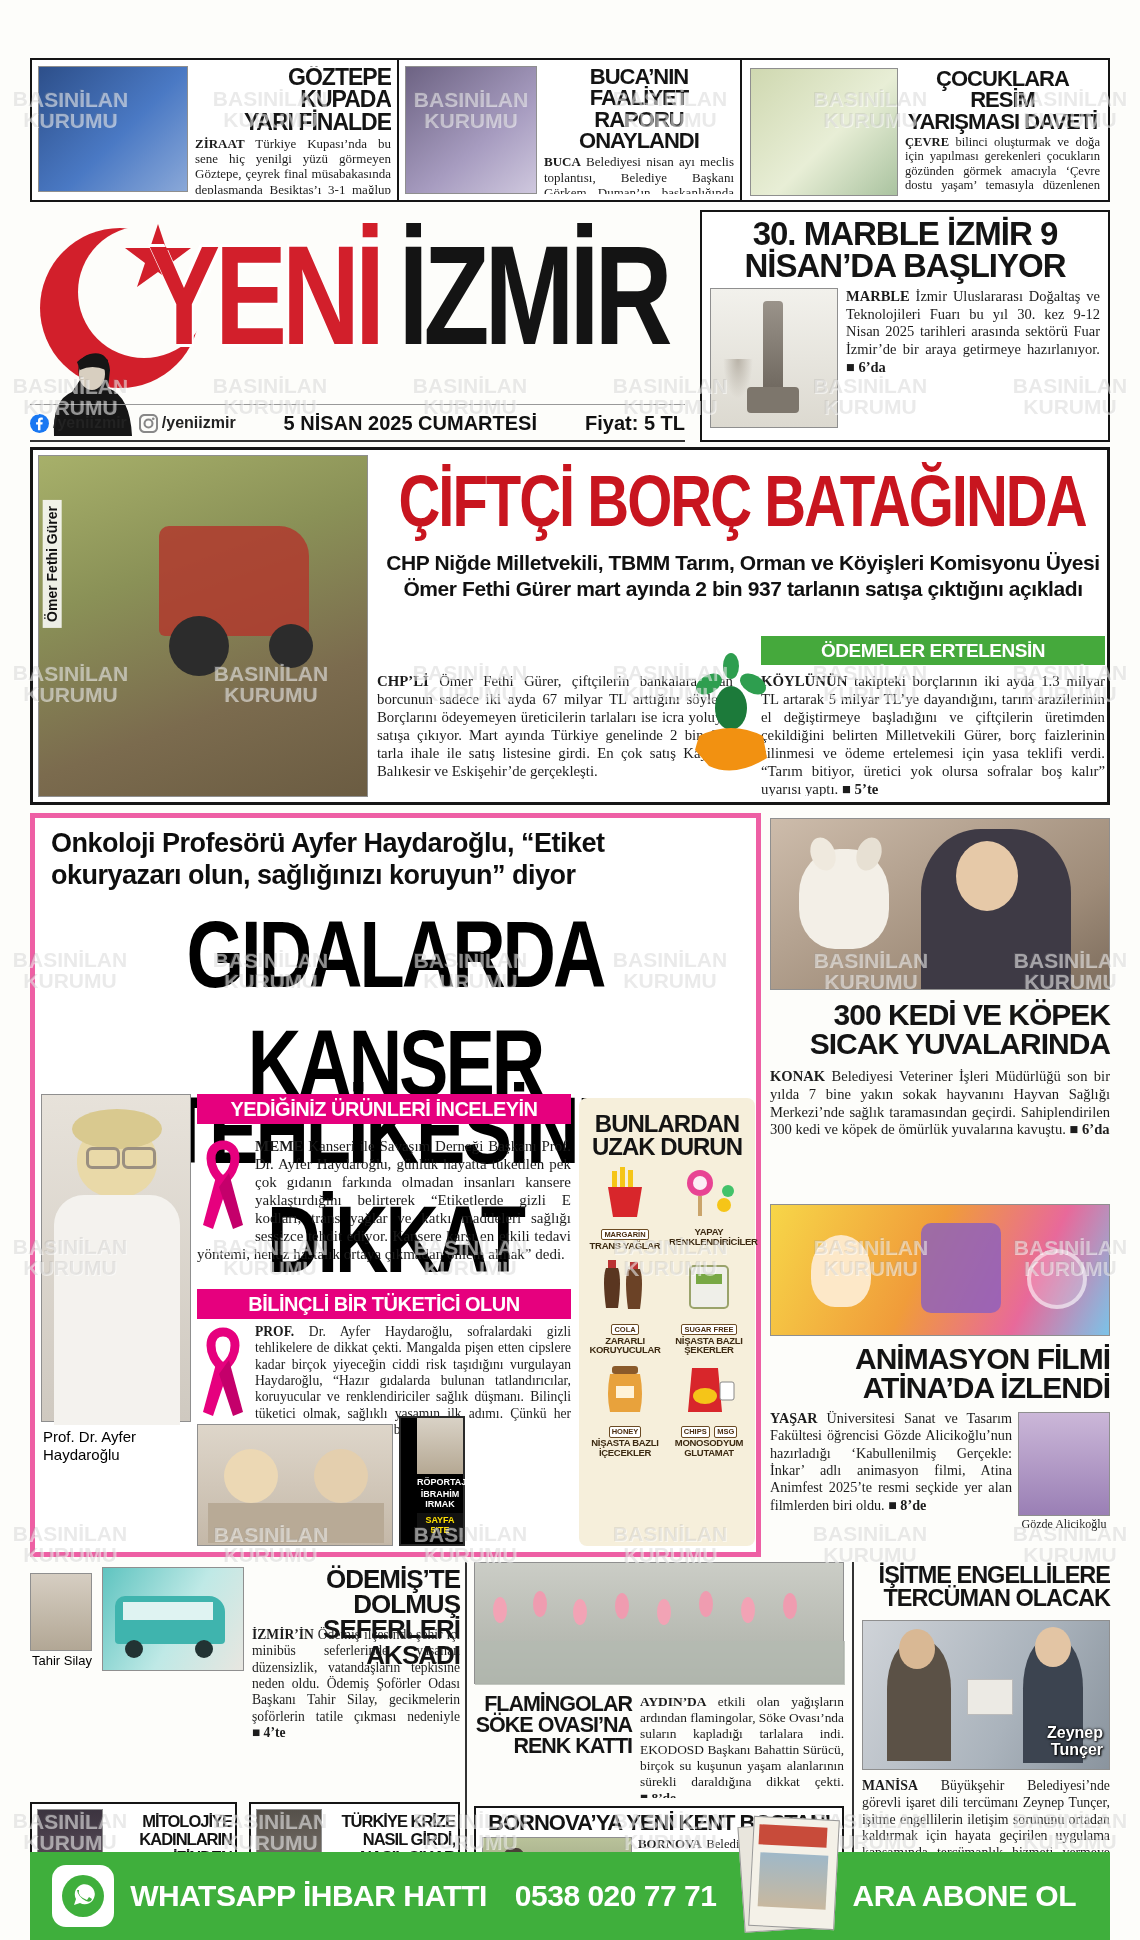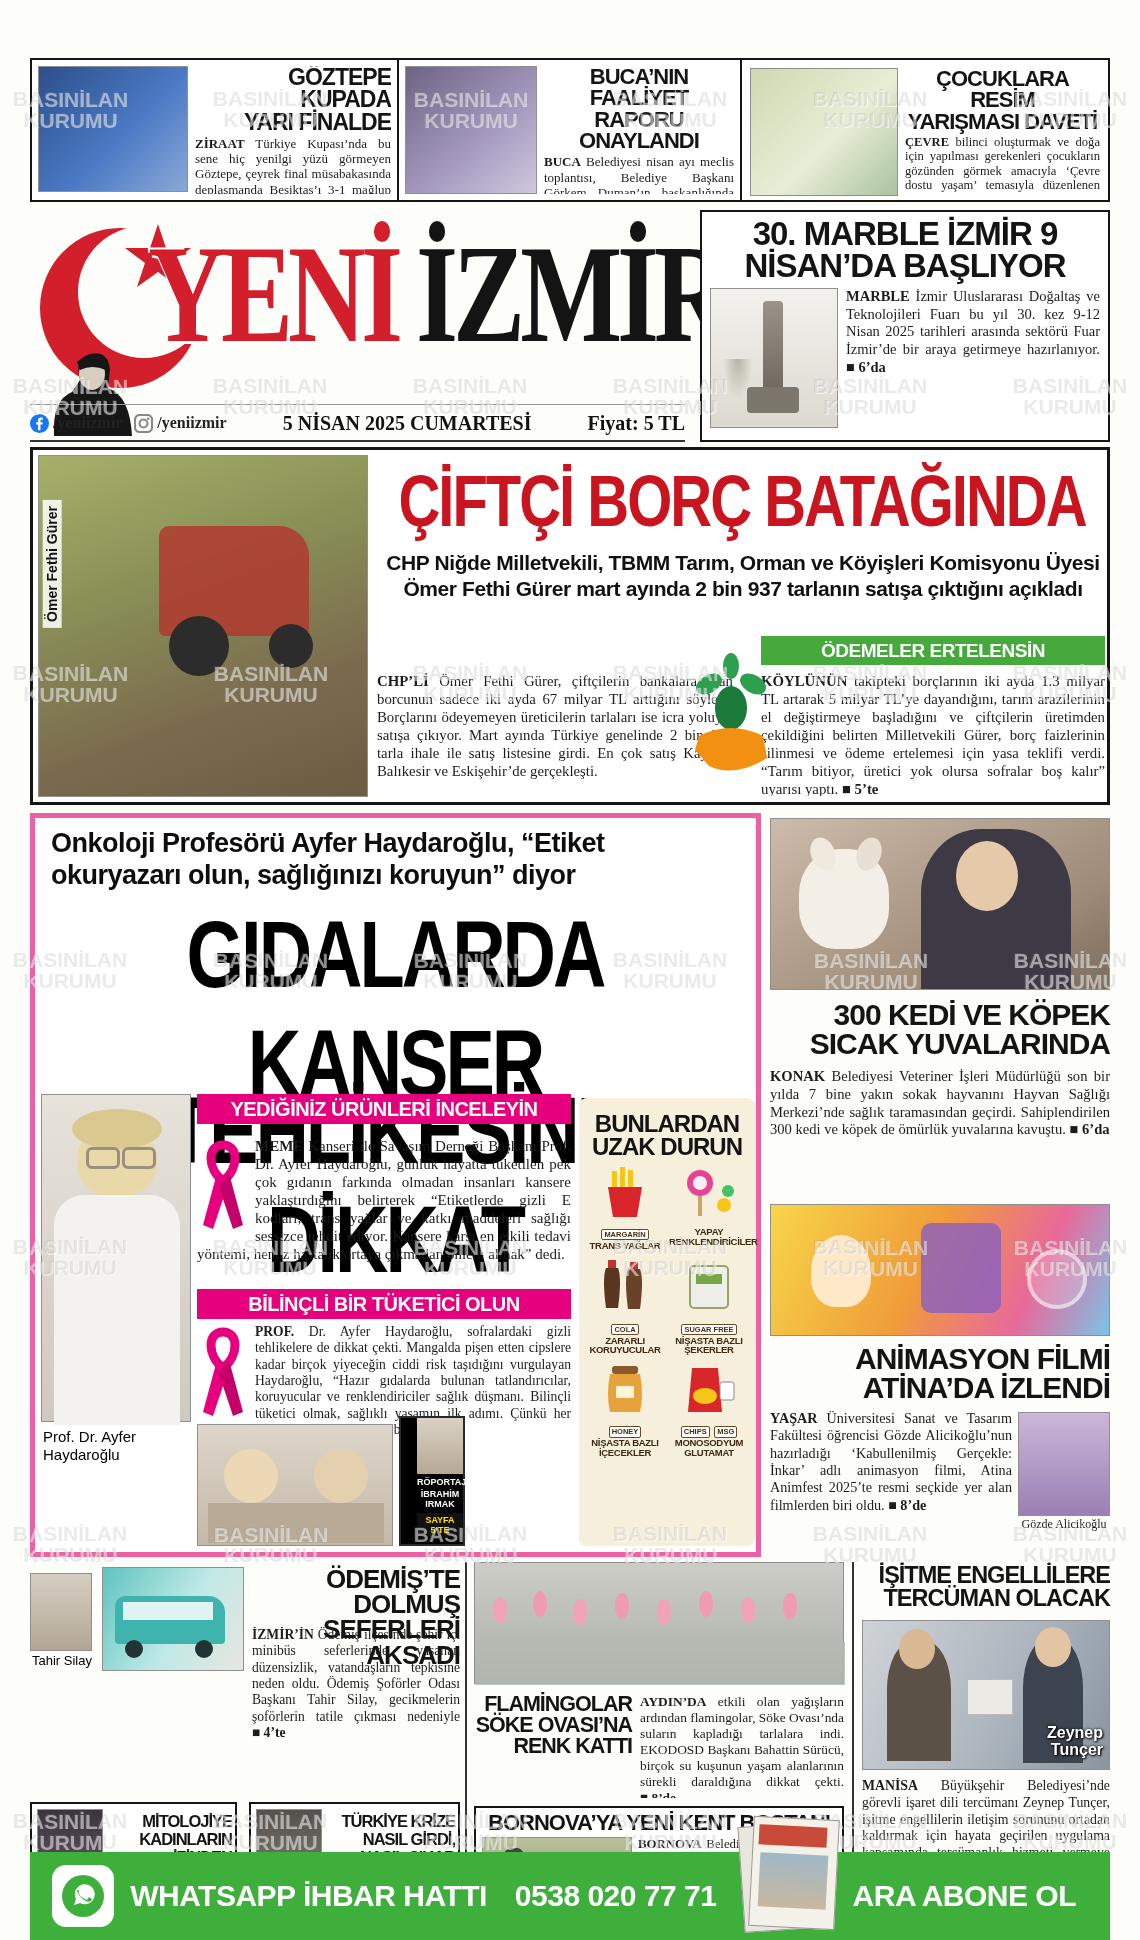--- a/index.html
+++ b/index.html
@@ -103,21 +103,21 @@
 
     <div style="flex:1;display:flex;padding:8px;box-sizing:border-box;">
       <div class="photo" style="width:148px;height:128px;flex:none;background:linear-gradient(135deg,#cfd8b0,#e8eed6 55%,#aac3a0);"></div>
       <div style="padding-left:7px;overflow:hidden;">
         <div class="hl" style="font-size:22px;text-align:center;"><span>ÇOCUKLARA RESİM</span><br><span>YARIŞMASI DAVETİ</span></div>
         <div class="serif" style="font-size:12.6px;line-height:1.15;margin-top:3px;"><span class="lead">ÇEVRE</span><span> bilinci oluşturmak ve doğa için yapılması gerekenleri çocukların gözünden görmek amacıyla ‘Çevre dostu yaşam’ temasıyla düzenlenen 44. Uluslararası Pınar Çocuk Resim Yarışması, minik ressamların eserlerini bekliyor. </span></div>
       </div>
     </div>
   </div>
 
-  <div class="abs" style="left:30px;top:208px;width:655px;height:234px;font-family:Liberation Serif, serif;">
+  <div class="abs" style="left:30px;top:208px;width:655px;height:234px;">
     <svg class="abs" style="left:8px;top:8px;" width="180" height="175" viewBox="0 0 180 175">
       <circle cx="82" cy="92" r="80" fill="#d21f2b"></circle>
       <circle cx="106" cy="76" r="66" fill="#fdfdfa"></circle>
       <polygon fill="#d21f2b" points="120,8 128,32 153,32 133,47 141,71 120,56 99,71 107,47 87,32 112,32"></polygon>
     </svg>
     <svg class="abs" style="left:14px;top:132px;" width="92" height="96" viewBox="0 0 92 96">
       <path d="M10 96 Q8 60 28 52 L36 40 Q30 18 46 14 Q64 10 66 30 L64 48 Q86 56 88 96 Z" fill="#161616"></path>
       <ellipse cx="48" cy="34" rx="13" ry="16" fill="#d8cfc0"></ellipse>
       <path d="M33 22 Q48 8 64 20 L62 30 Q48 24 36 30 Z" fill="#161616"></path>
     </svg>

